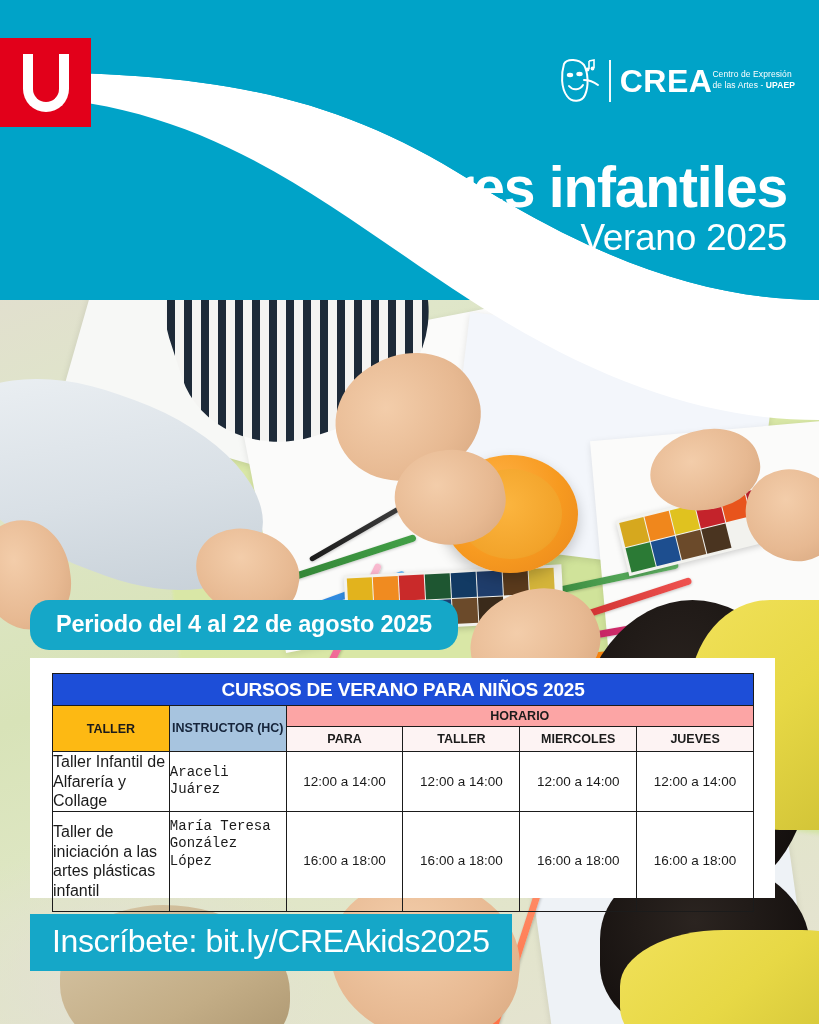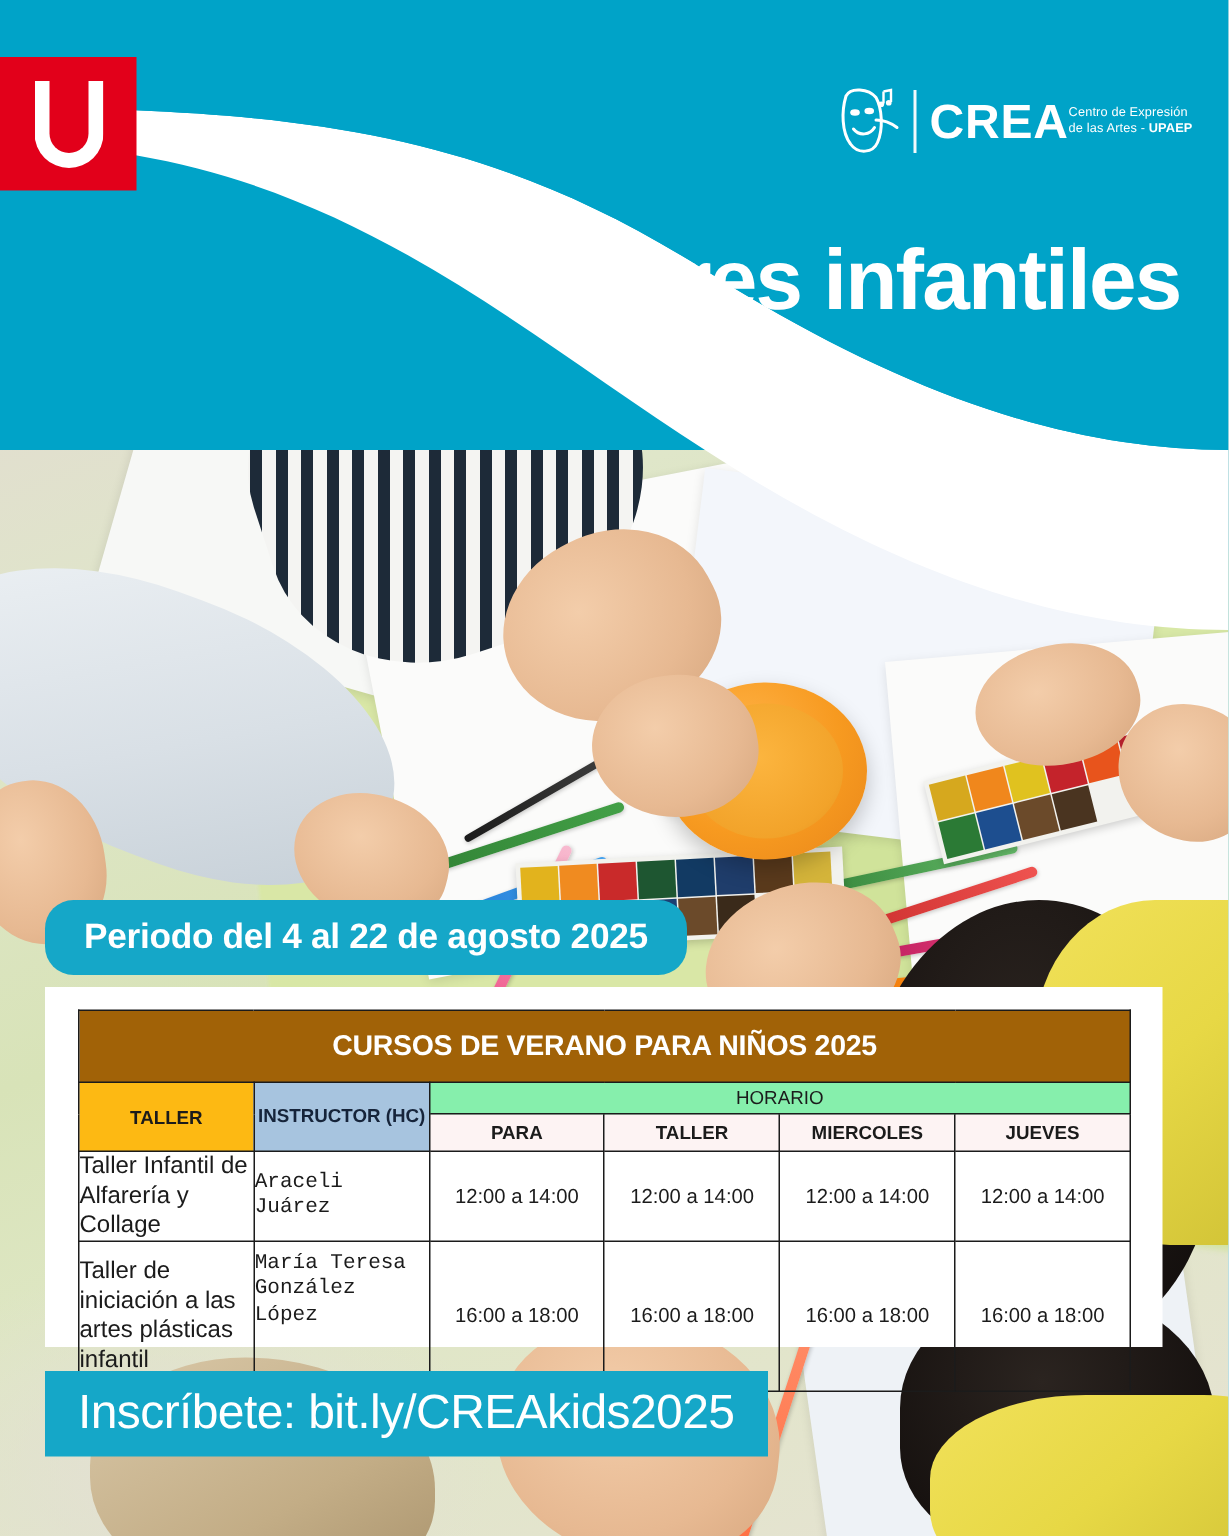--- a/index.html
+++ b/index.html
@@ -202,48 +202,48 @@
     width: 702px;
     border-collapse: collapse;
     table-layout: fixed;
   }
   table.schedule td, table.schedule th {
     border: 1.5px solid #1b1b1b;
     padding: 0;
     vertical-align: middle;
   }
   .th-title {
-    background: #a16207;
+    background: #1d4ed8;
     color: #ffffff;
     font-size: 19px; font-weight: bold;
     text-align: center;
-    height: 48px;
+    height: 32px;
     letter-spacing: -.2px;
   }
   .th-taller {
     background: #fdb913;
     color: #1b1b1b;
     font-size: 12.5px; font-weight: bold;
     text-align: center;
     vertical-align: bottom;
     padding-bottom: 5px;
     height: 46px;
   }
   .th-instr {
     background: #a7c4df;
     color: #16243a;
     font-size: 12.5px; font-weight: bold;
     text-align: center;
     line-height: 1.25;
     height: 46px;
   }
   .th-horario {
-    background: #86efac;
+    background: #fca5a5;
     color: #1b1b1b;
-    font-size: 12.5px; font-weight: normal;
+    font-size: 12.5px; font-weight: bold;
     text-align: center;
     height: 21px;
   }
   .th-day {
     background: #fdf3f3;
     color: #1b1b1b;
     font-size: 12.5px; font-weight: bold;
     text-align: center;
     height: 25px;
   }
@@ -397,20 +397,21 @@
       <span class="crea-word">CREA</span>
       <span class="crea-sub">
         <span>Centro de Expresión</span><br>
         <span>de las Artes - </span><b>UPAEP</b>
       </span>
     </div>
   </div>
 
   <div class="title-block">
     <div class="title-main">Talleres infantiles</div>
+    <div class="title-sub">Verano 2025</div>
   </div>
 
   <div class="period-banner">Periodo del 4 al 22 de agosto 2025</div>
 
   <div class="table-panel">
     <table class="schedule">
       <tbody>
           <tr>
         <td class="th-title" colspan="6">CURSOS DE VERANO PARA NIÑOS 2025</td>
       </tr>

